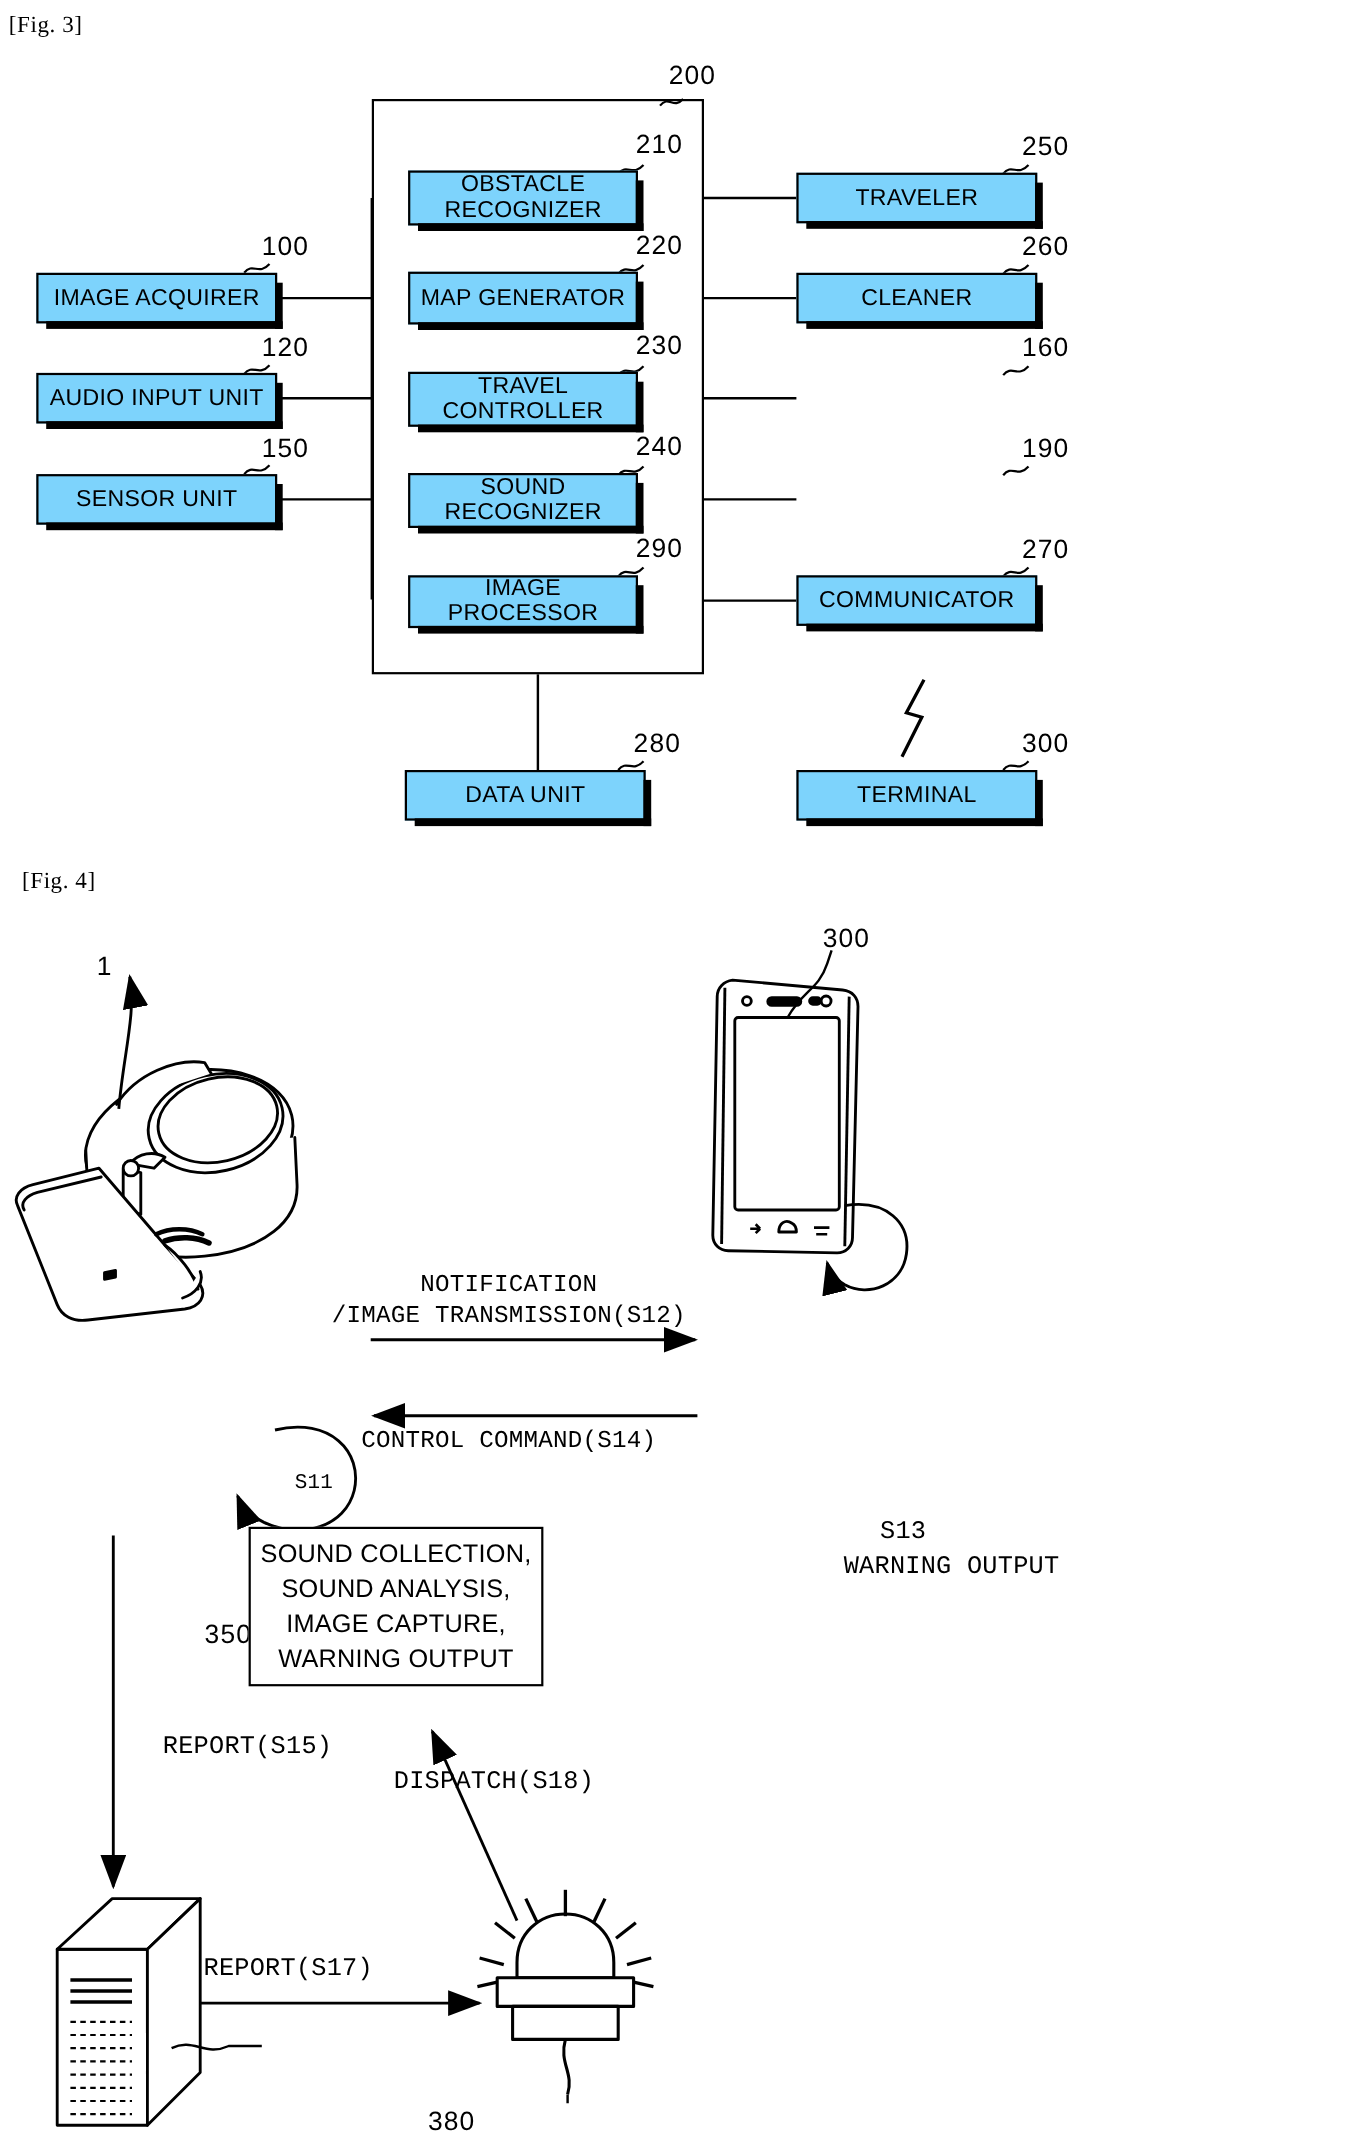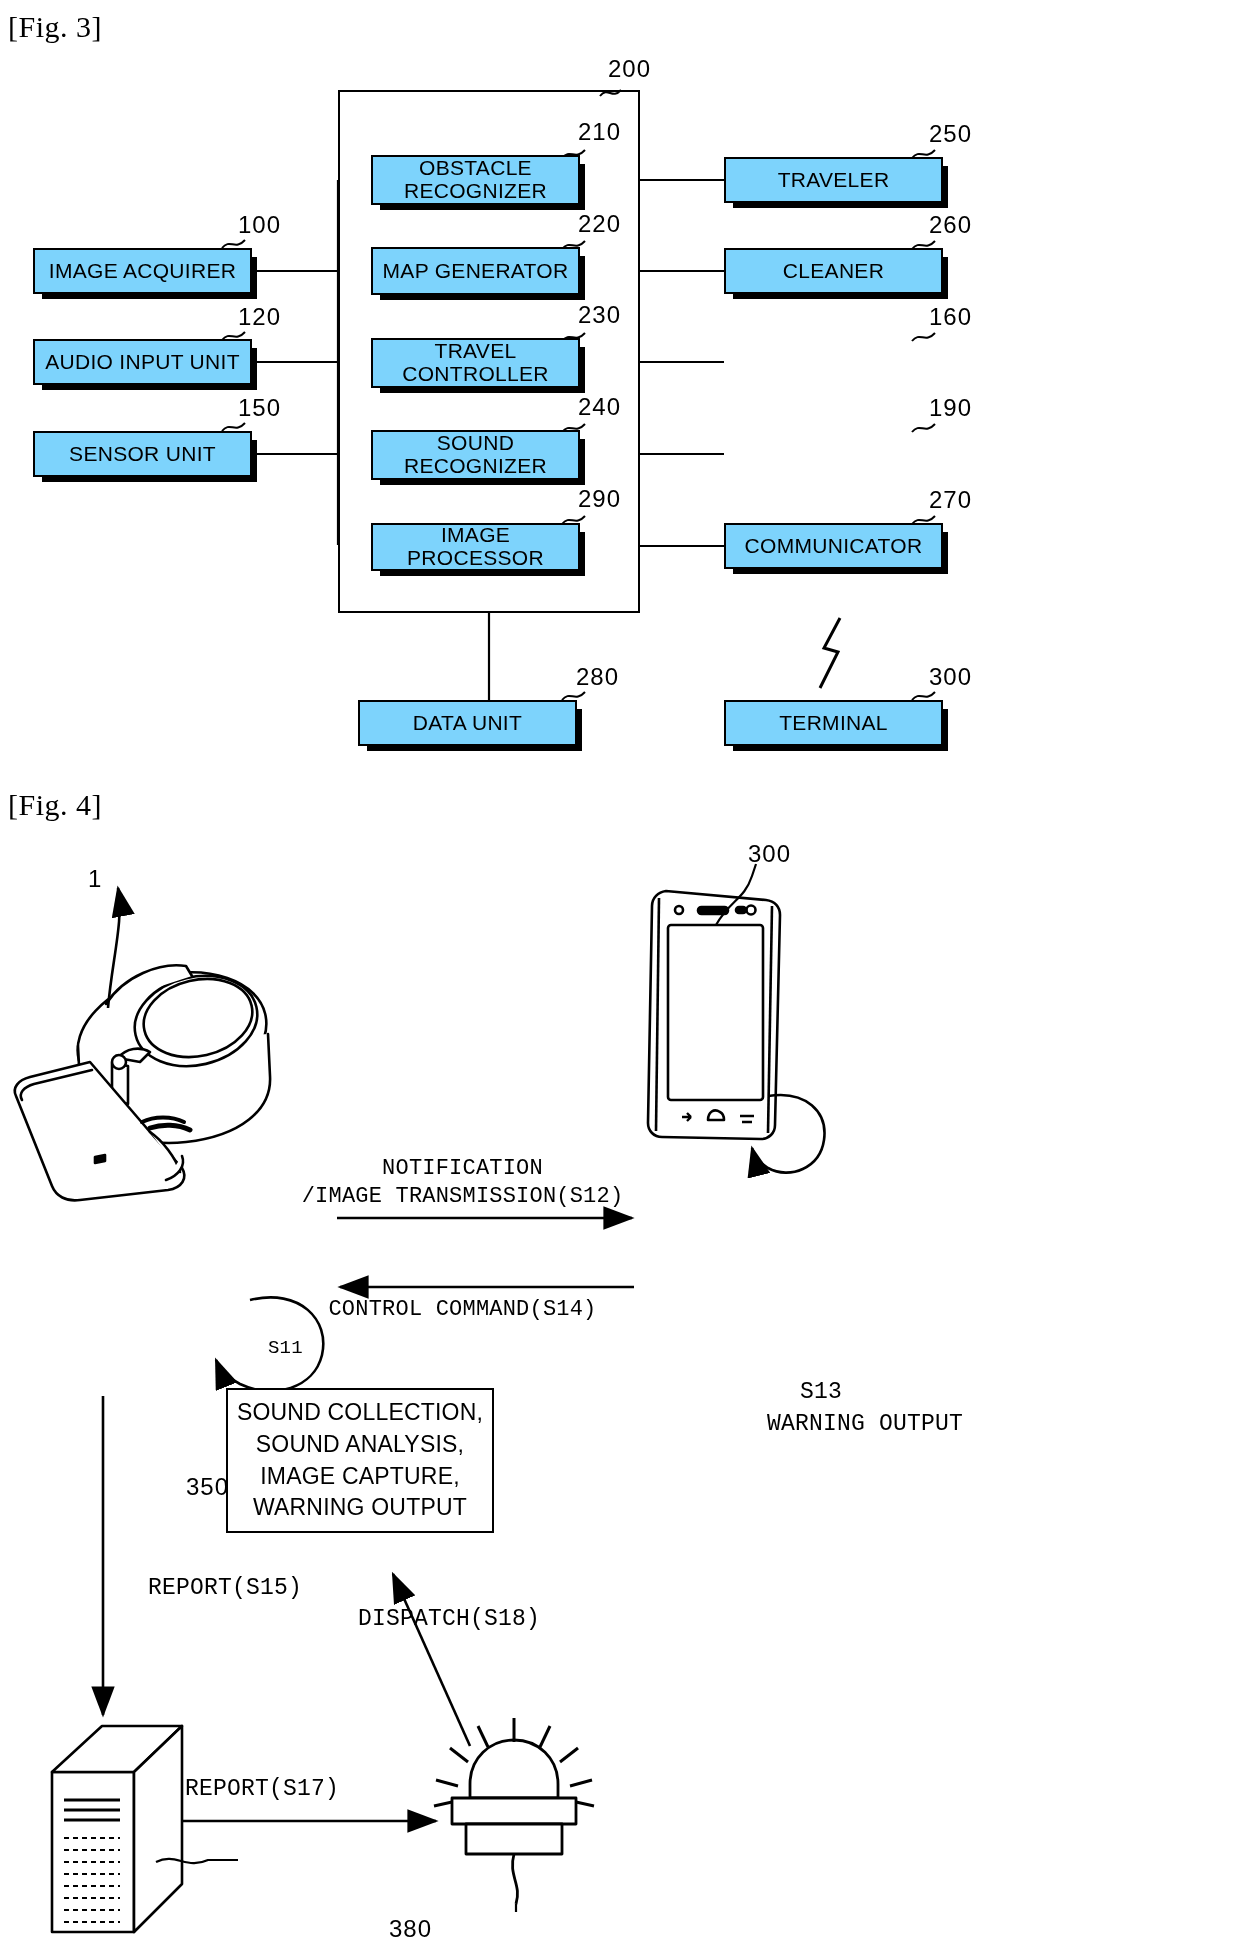--- a/index.html
+++ b/index.html
@@ -17,26 +17,26 @@
   }
   .page {
     position: absolute;
     left: 0; top: 0;
     width: 1240px;
     height: 1956px;
   }
   .fig-label {
     position: absolute;
     font-family: "Liberation Serif", serif;
-    font-size: 30px;
+    font-size: 21px;
     color: #000;
     letter-spacing: 0.5px;
   }
   #fig3-label { left: 8px; top: 10px; }
-  #fig4-label { left: 8px; top: 788px; }
+  #fig4-label { left: 20px; top: 788px; }
 
   svg.sheet {
     position: absolute;
     left: 0; top: 0;
     width: 1240px;
     height: 1956px;
     pointer-events: none;
   }
 
   
@@ -227,21 +227,21 @@
 
   <div class="ref" style="left:929px; top:303px;">160</div>
 
   <div class="ref" style="left:929px; top:394px;">190</div>
 
   <div class="blk" style="left:724px; top:523px; width:219px; height:46px;">
     <span>COMMUNICATOR</span>
   </div>
   <div class="ref" style="left:929px; top:486px;">270</div>
 
-  <div class="blk" style="left:358px; top:700px; width:219px; height:46px;align-items:center;">
+  <div class="blk" style="left:368px; top:700px; width:219px; height:46px;align-items:center;">
     <span>DATA UNIT</span>
   </div>
   <div class="ref" style="left:576px; top:663px;">280</div>
 
   <div class="blk" style="left:724px; top:700px; width:219px; height:46px;">
     <span>TERMINAL</span>
   </div>
   <div class="ref" style="left:929px; top:663px;">300</div>
 
   <svg class="sheet" id="fig4-art" viewBox="0 0 1240 1956" xmlns="http://www.w3.org/2000/svg">

